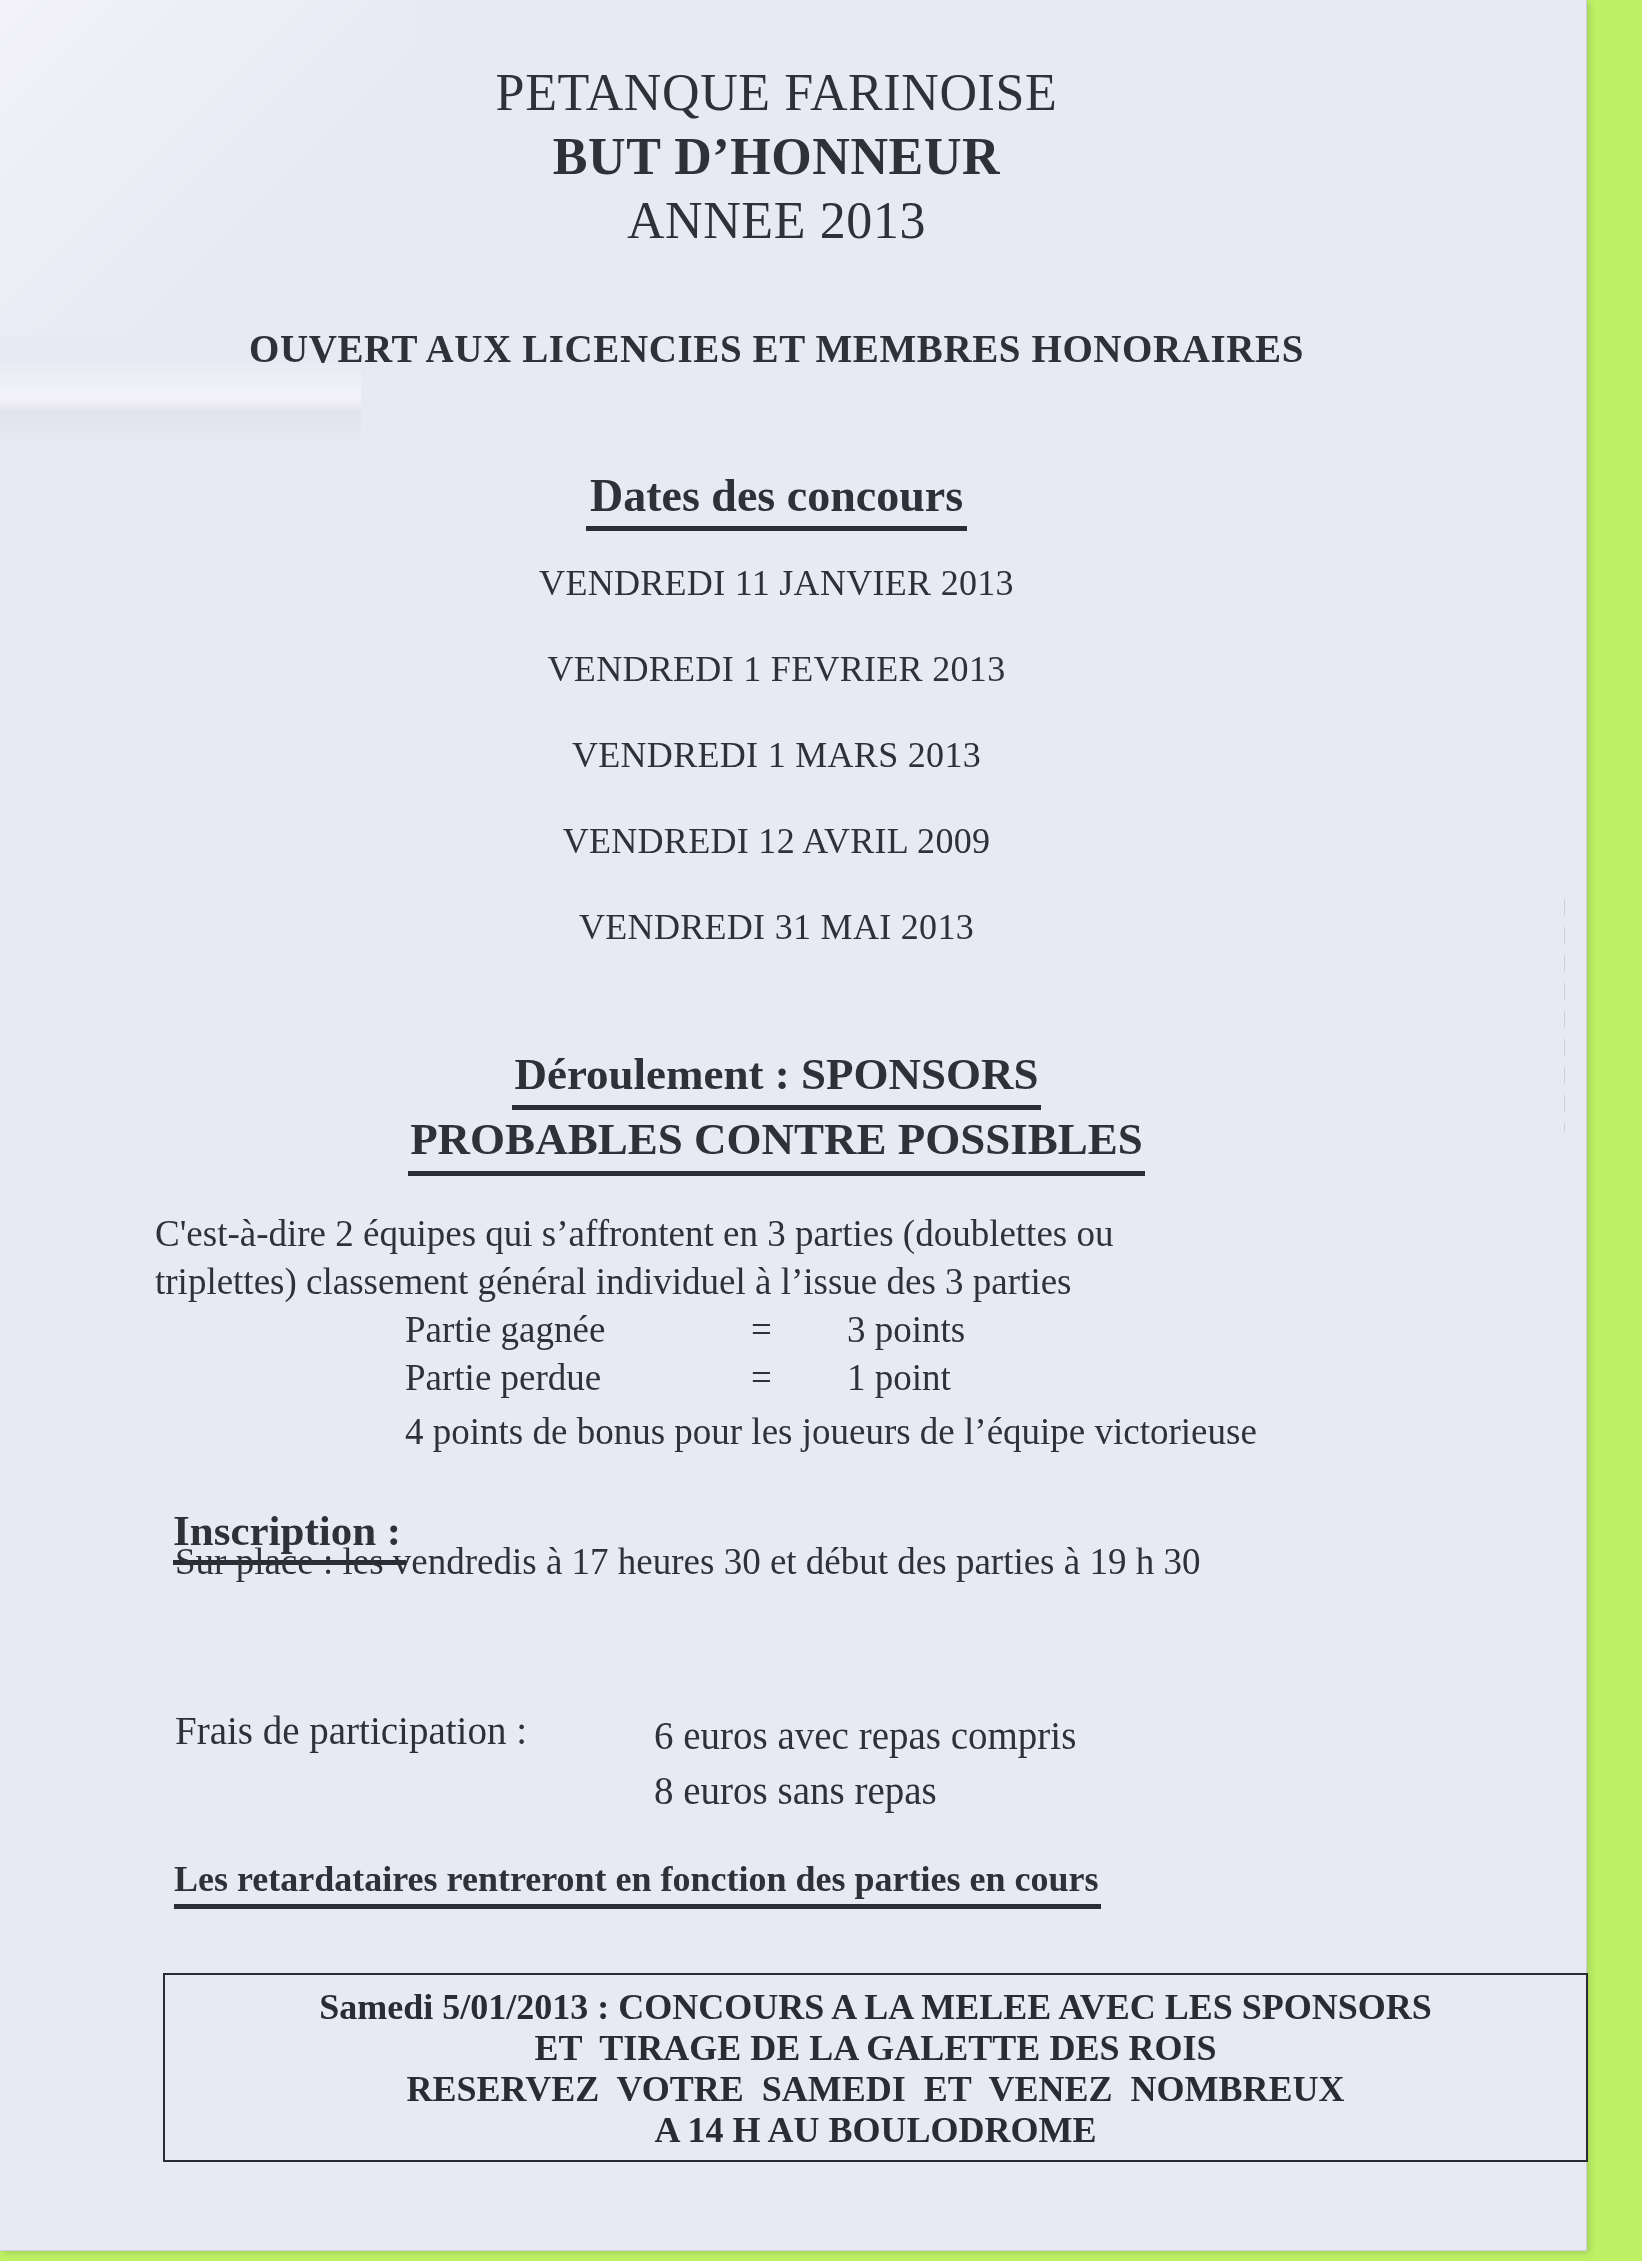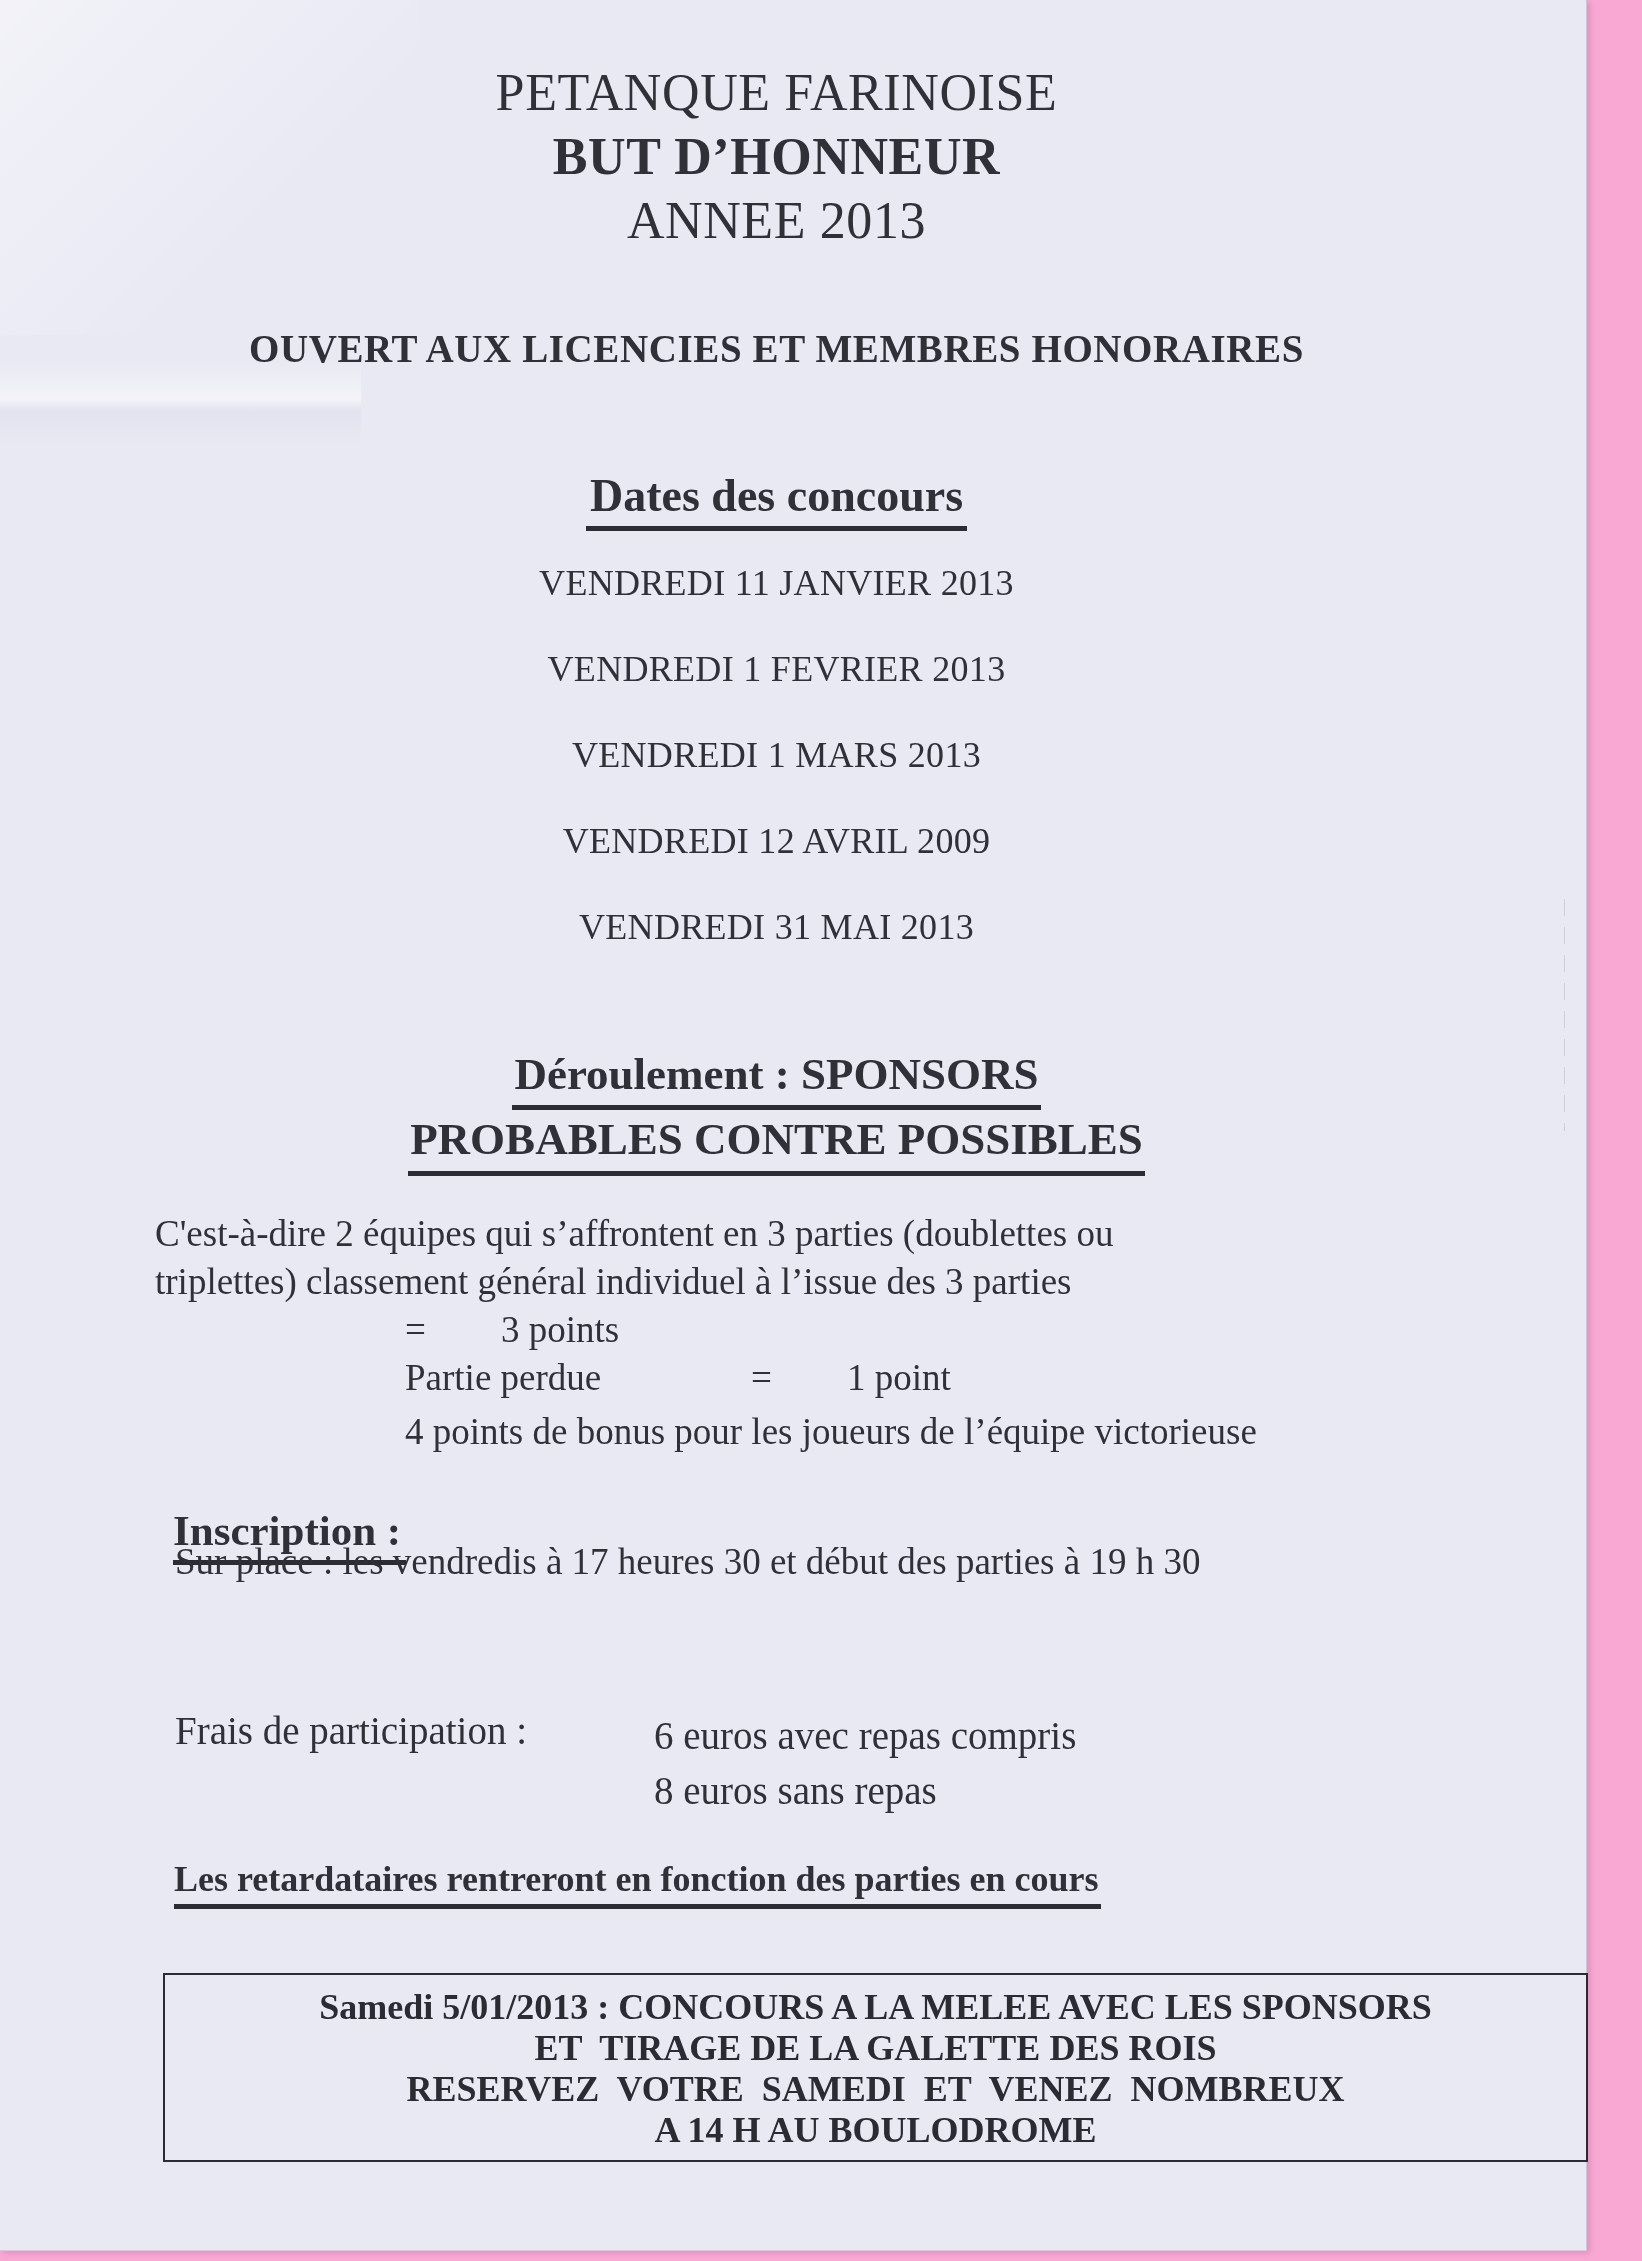--- a/index.html
+++ b/index.html
@@ -135,21 +135,21 @@
     text-align: center;
     font-size: 36px;
     font-weight: bold;
     color: #2b2c33;
   }
   .box-line { line-height: 41px; white-space: pre-wrap; }
 </style>
 </head>
 <body>
 
-<div class="canvas" style="background: #f9a8d4; color: rgb(48, 49, 56);">
+<div class="canvas" style="background: #bef264; color: rgb(48, 49, 56);">
   <div class="sheet" style="background: rgb(232, 233, 243);">
     <div class="crease-top-left"></div>
     <div class="crease-mid-left"></div>
     <div class="crease-right-line"></div>
 
     <div class="center-col title-block">
       <div>PETANQUE FARINOISE</div>
       <div class="title-line-2">BUT D’HONNEUR</div>
       <div>ANNEE 2013</div>
     </div>
@@ -169,20 +169,21 @@
 
     <div class="center-col fmt-heading">
       <div><span class="u">Déroulement : SPONSORS</span></div>
       <div><span class="u">PROBABLES CONTRE POSSIBLES</span></div>
     </div>
 
     <div class="fmt-body">
       <div>C'est-à-dire 2 équipes qui s’affrontent en 3 parties (doublettes ou</div>
       <div>triplettes) classement général individuel à l’issue des 3 parties</div>
       <div class="score-row">
+        <span class="score-label">Partie gagnée</span>
         <span class="score-eq">=</span>
         <span class="score-val">3 points</span>
       </div>
       <div class="score-row">
         <span class="score-label">Partie perdue</span>
         <span class="score-eq">=</span>
         <span class="score-val">1 point</span>
       </div>
       <div class="bonus-line">4 points de bonus pour les joueurs de l’équipe victorieuse</div>
     </div>

